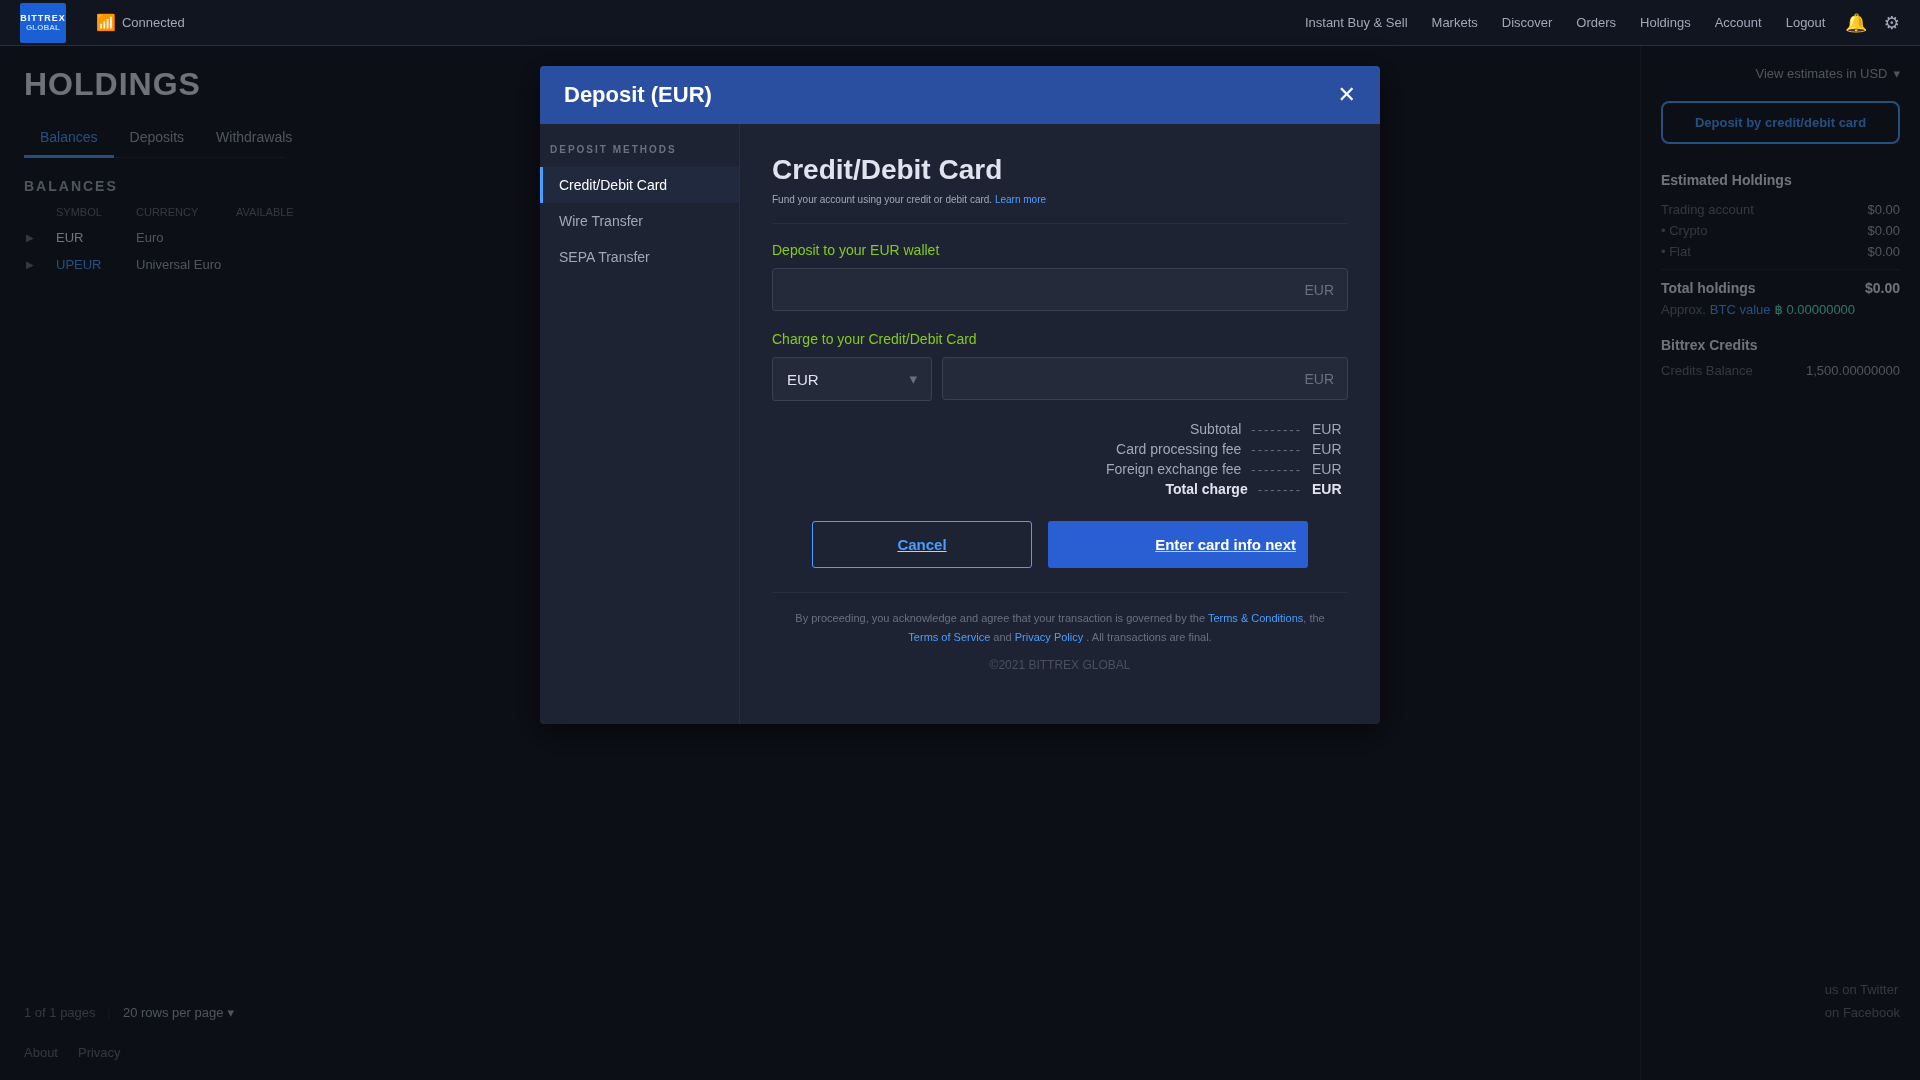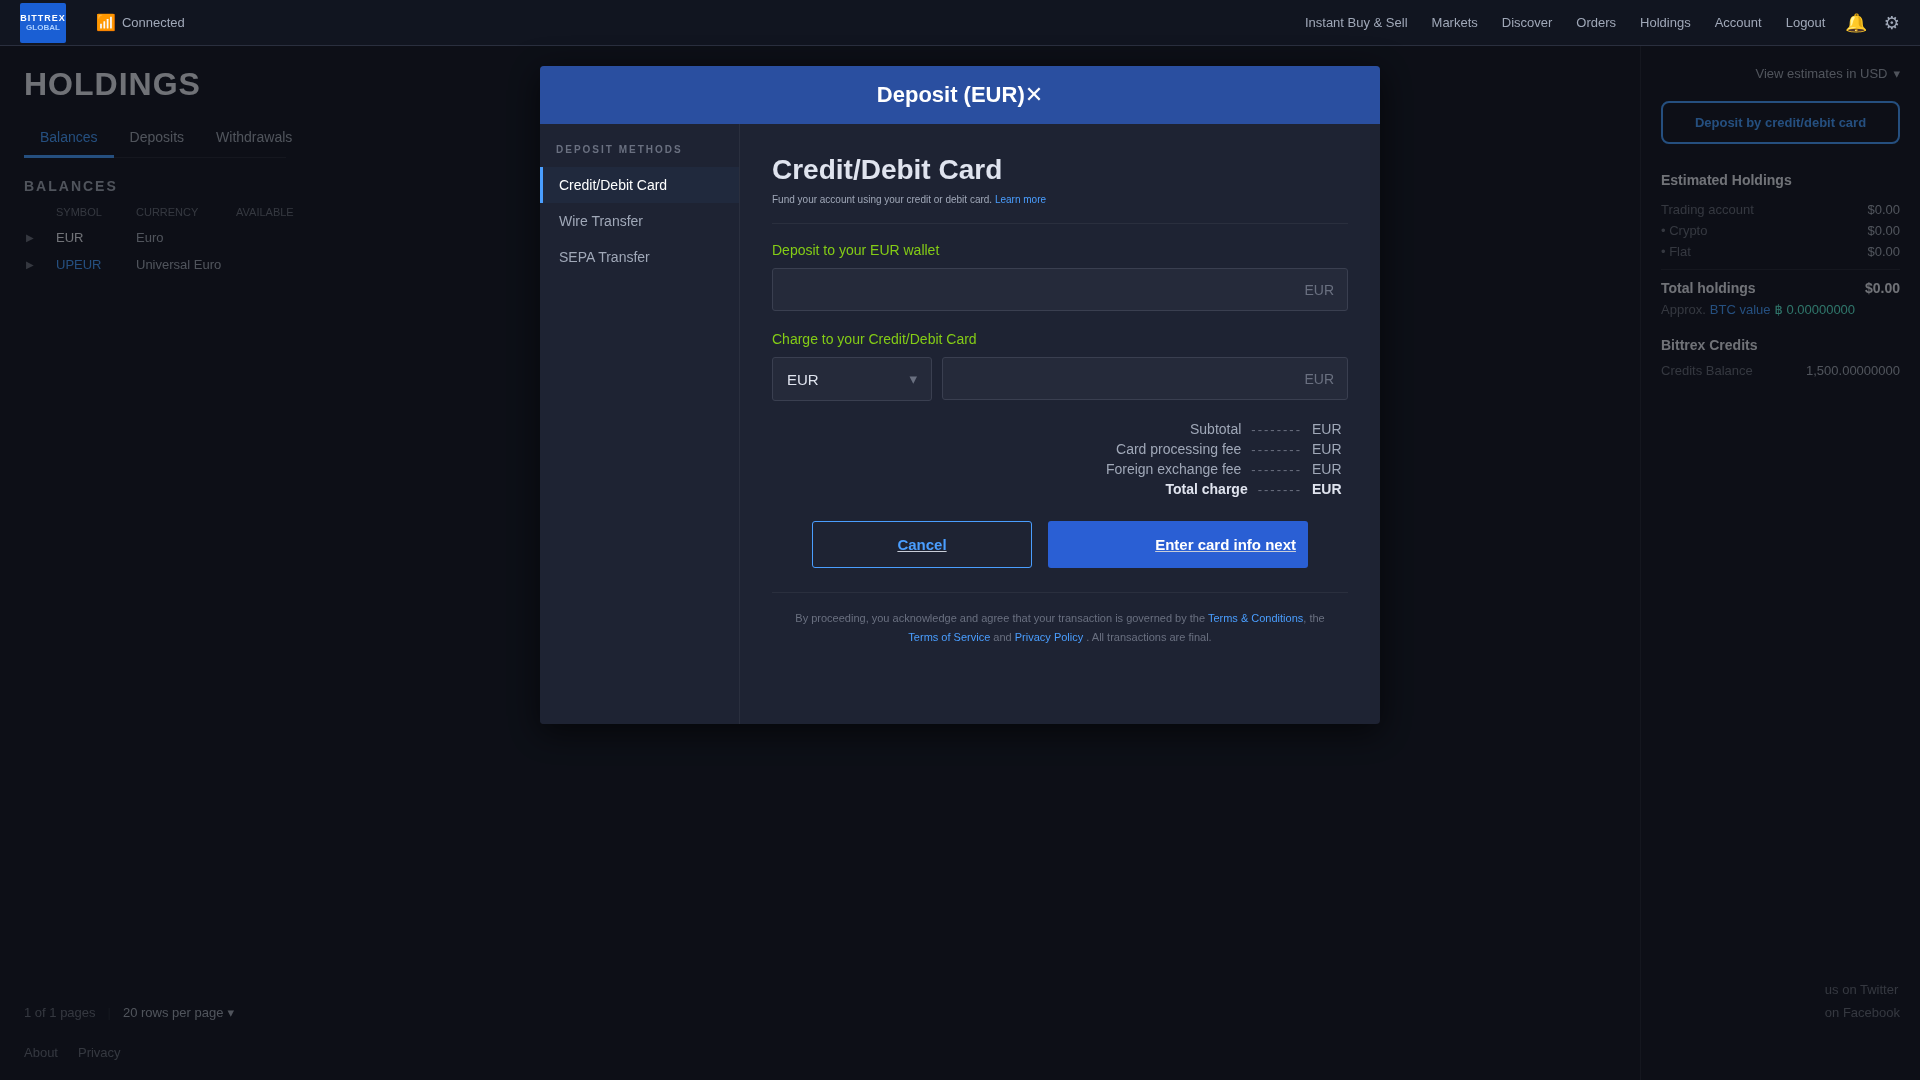--- a/index.html
+++ b/index.html
@@ -180,21 +180,21 @@
       background: #1e2333;
       border-radius: 4px;
       overflow: hidden;
       box-shadow: 0 8px 32px rgba(0,0,0,0.6);
     }
     .modal-header {
       background: #2a4fa0;
       padding: 16px 24px;
       display: flex;
       align-items: center;
-      justify-content: center;
+      justify-content: space-between;
     }
     .modal-title {
       font-size: 22px;
       font-weight: 600;
       color: white;
     }
     .close-btn {
       color: white;
       font-size: 22px;
       cursor: pointer;
@@ -211,21 +211,21 @@
       background: #1e2333;
       padding: 20px 0;
       border-right: 1px solid #2a2f3e;
       flex-shrink: 0;
     }
     .deposit-methods-title {
       font-size: 10px;
       font-weight: 600;
       color: #6a7080;
       letter-spacing: 2px;
-      padding: 0 16px 12px;
+      padding: 0 10px 12px;
     }
     .method-item {
       padding: 10px 16px;
       color: #a0a8b8;
       cursor: pointer;
       font-size: 14px;
       border-left: 3px solid transparent;
     }
     .method-item.active {
       color: white;
@@ -632,16 +632,17 @@
 
         <div class="modal-footer-divider"></div>
         <p class="modal-footer-text">
           <span>By proceeding, you acknowledge and agree that your transaction is governed by the</span>
           <a>Terms &amp; Conditions</a><span>, the</span><br>
           <a>Terms of Service</a>
           <span>and</span>
           <a>Privacy Policy</a>
           <span>. All transactions are final.</span>
         </p>
+        <div class="modal-copyright">©2021 BITTREX GLOBAL</div>
       </div>
     </div>
   </div>
 </div>
 
 </body></html>

